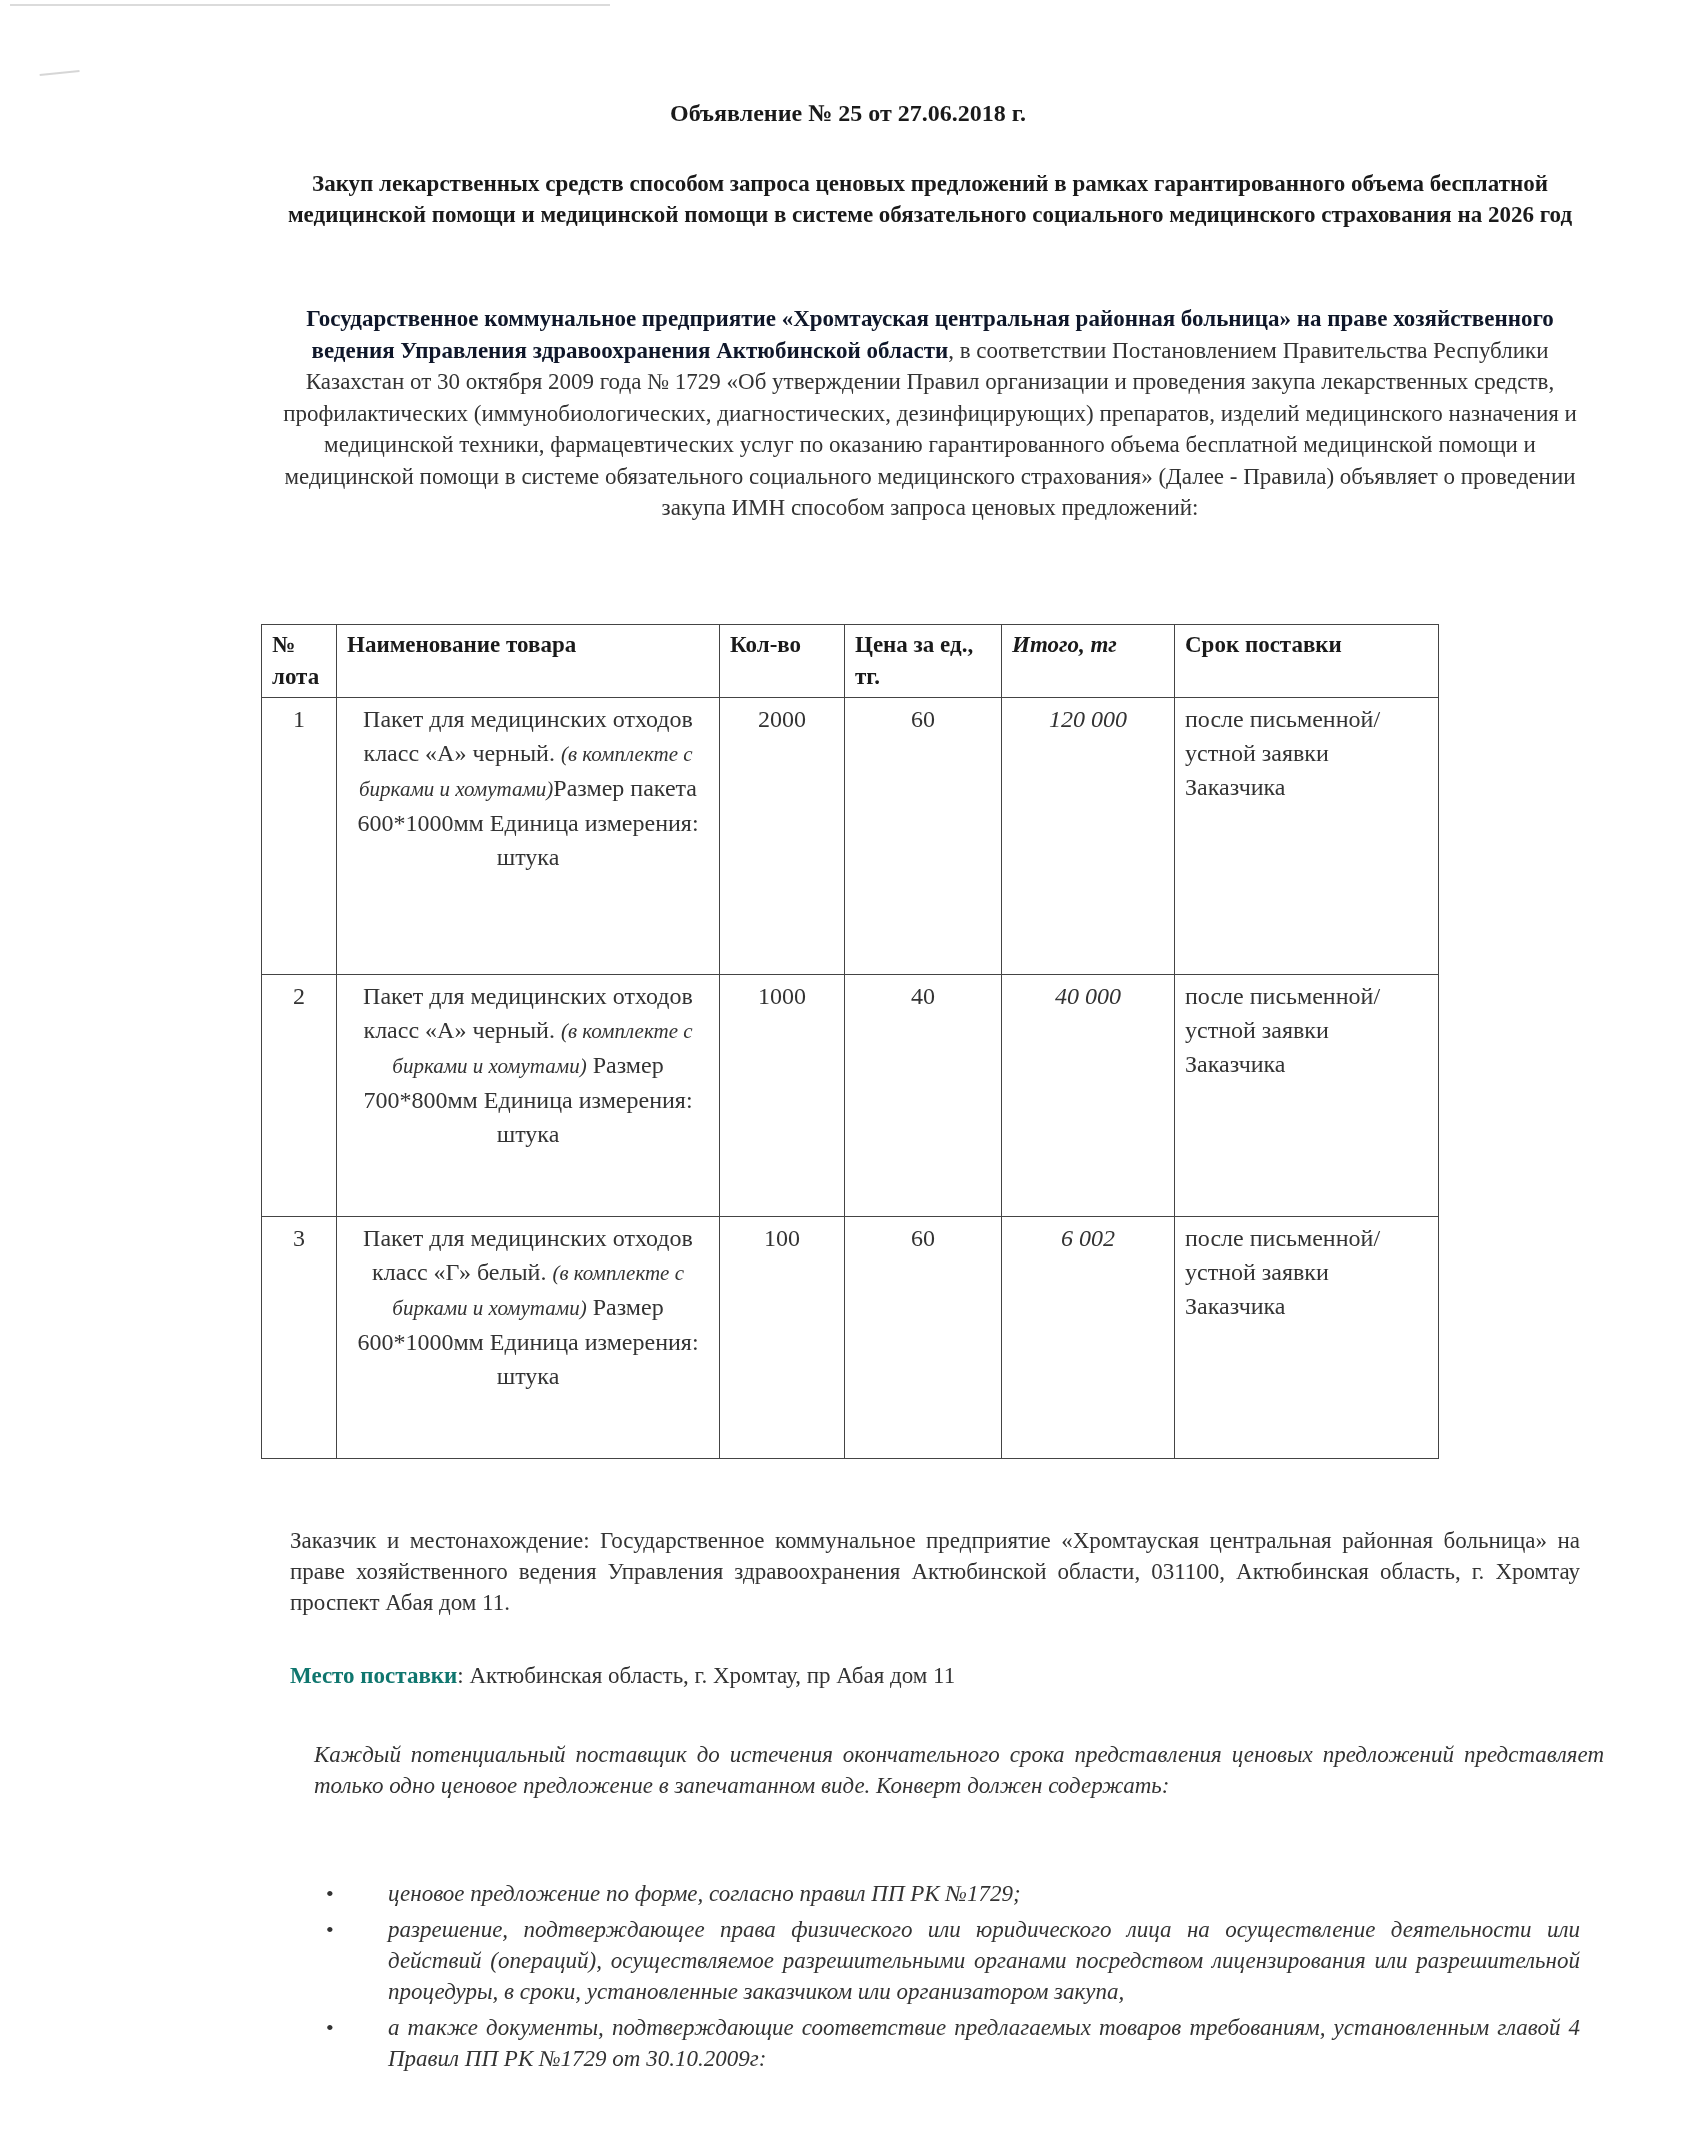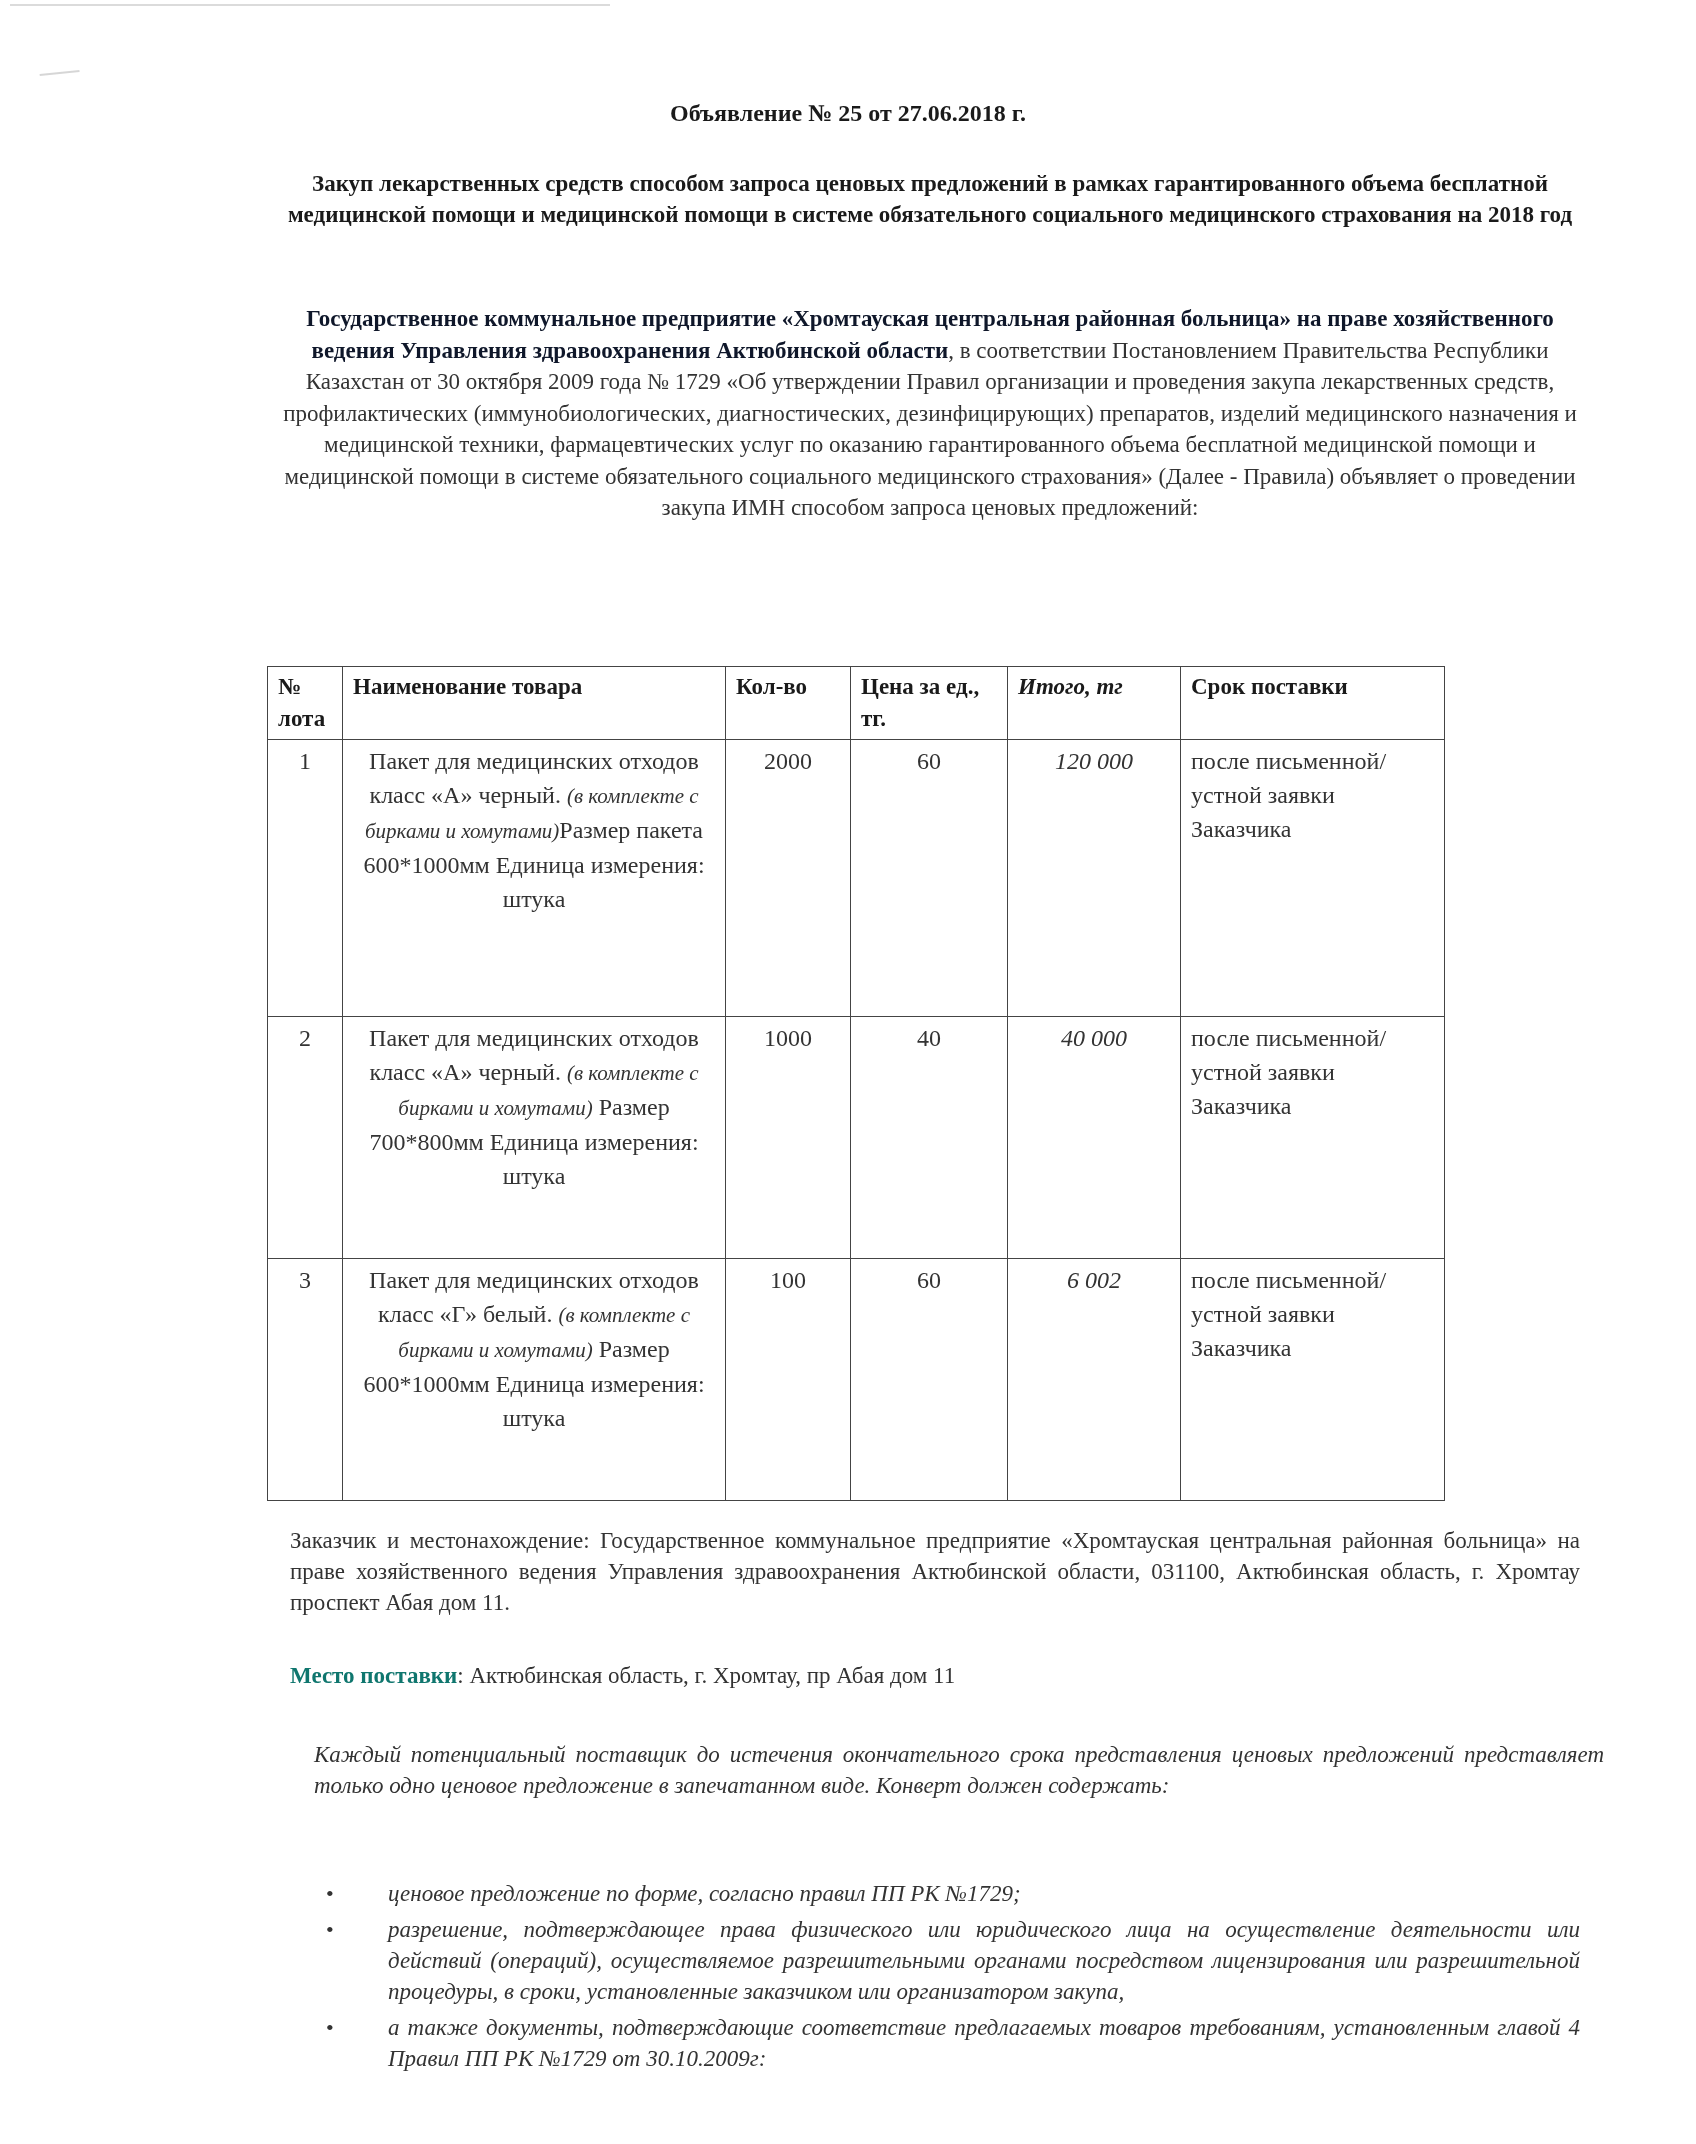--- a/index.html
+++ b/index.html
@@ -18,22 +18,22 @@
   .subtitle {
     position: absolute; left: 280px; width: 1300px; top: 168px; text-align: center;
     font-weight: bold; font-size: 23px; line-height: 31px; color: #1a1a1a;
   }
   .intro {
     position: absolute; left: 280px; width: 1300px; top: 303px; text-align: center;
     font-size: 23px; line-height: 31.5px; color: #333;
   }
   .intro b { color: #0f172a; }
   table.lots {
-    position: absolute; left: 267px; top: 624px; width: 1178px;
-    border-collapse: collapse; font-size: 24px; color: #333; margin-top: 42px;
+    position: absolute; left: 261px; top: 624px; width: 1178px;
+    border-collapse: collapse; font-size: 24px; color: #333;
   }
   table.lots td, table.lots th {
     border: 1.5px solid #444; vertical-align: top; padding: 4px 10px;
     line-height: 34px;
   }
   table.lots th { font-weight: bold; text-align: left; color: #1a1a1a; font-size: 23px; line-height: 32px; }
   .c-no { width: 54px; text-align: center; }
   th.c-no { text-align: left; padding-left: 8px; }
   .c-name { width: 362px; text-align: center; }
   th.c-name { text-align: left; }
@@ -57,21 +57,21 @@
   ul.req li .bullet { position: absolute; left: 36px; top: 0; font-style: normal; font-size: 22px; }
 </style>
 </head>
 <body>
 
 <div class="top-edge"></div>
 <div class="scan-mark"></div>
 
 <div class="title">Объявление № 25 от 27.06.2018 г.</div>
 
-<div class="subtitle">Закуп лекарственных средств  способом запроса ценовых предложений в рамках гарантированного объема бесплатной медицинской помощи и медицинской помощи в системе обязательного социального медицинского страхования на 2018 год</div>
+<div class="subtitle">Закуп лекарственных средств  способом запроса ценовых предложений в рамках гарантированного объема бесплатной медицинской помощи и медицинской помощи в системе обязательного социального медицинского страхования на 2026 год</div>
 
 <div class="intro">
   <b>Государственное коммунальное предприятие «Хромтауская центральная районная больница» на праве хозяйственного ведения Управления здравоохранения Актюбинской области</b><span>, в соответствии Постановлением Правительства Республики Казахстан от 30 октября 2009 года № 1729 «Об утверждении Правил организации и проведения закупа лекарственных средств, профилактических (иммунобиологических, диагностических, дезинфицирующих) препаратов, изделий медицинского назначения и медицинской техники, фармацевтических услуг по оказанию гарантированного объема бесплатной медицинской помощи и медицинской помощи в системе обязательного социального медицинского страхования» (Далее - Правила) объявляет о проведении закупа ИМН способом запроса ценовых предложений:</span>
 </div>
 
 <table class="lots">
   <thead>
     <tr>
       <th class="c-no">№ лота</th>
       <th class="c-name">Наименование товара</th>

